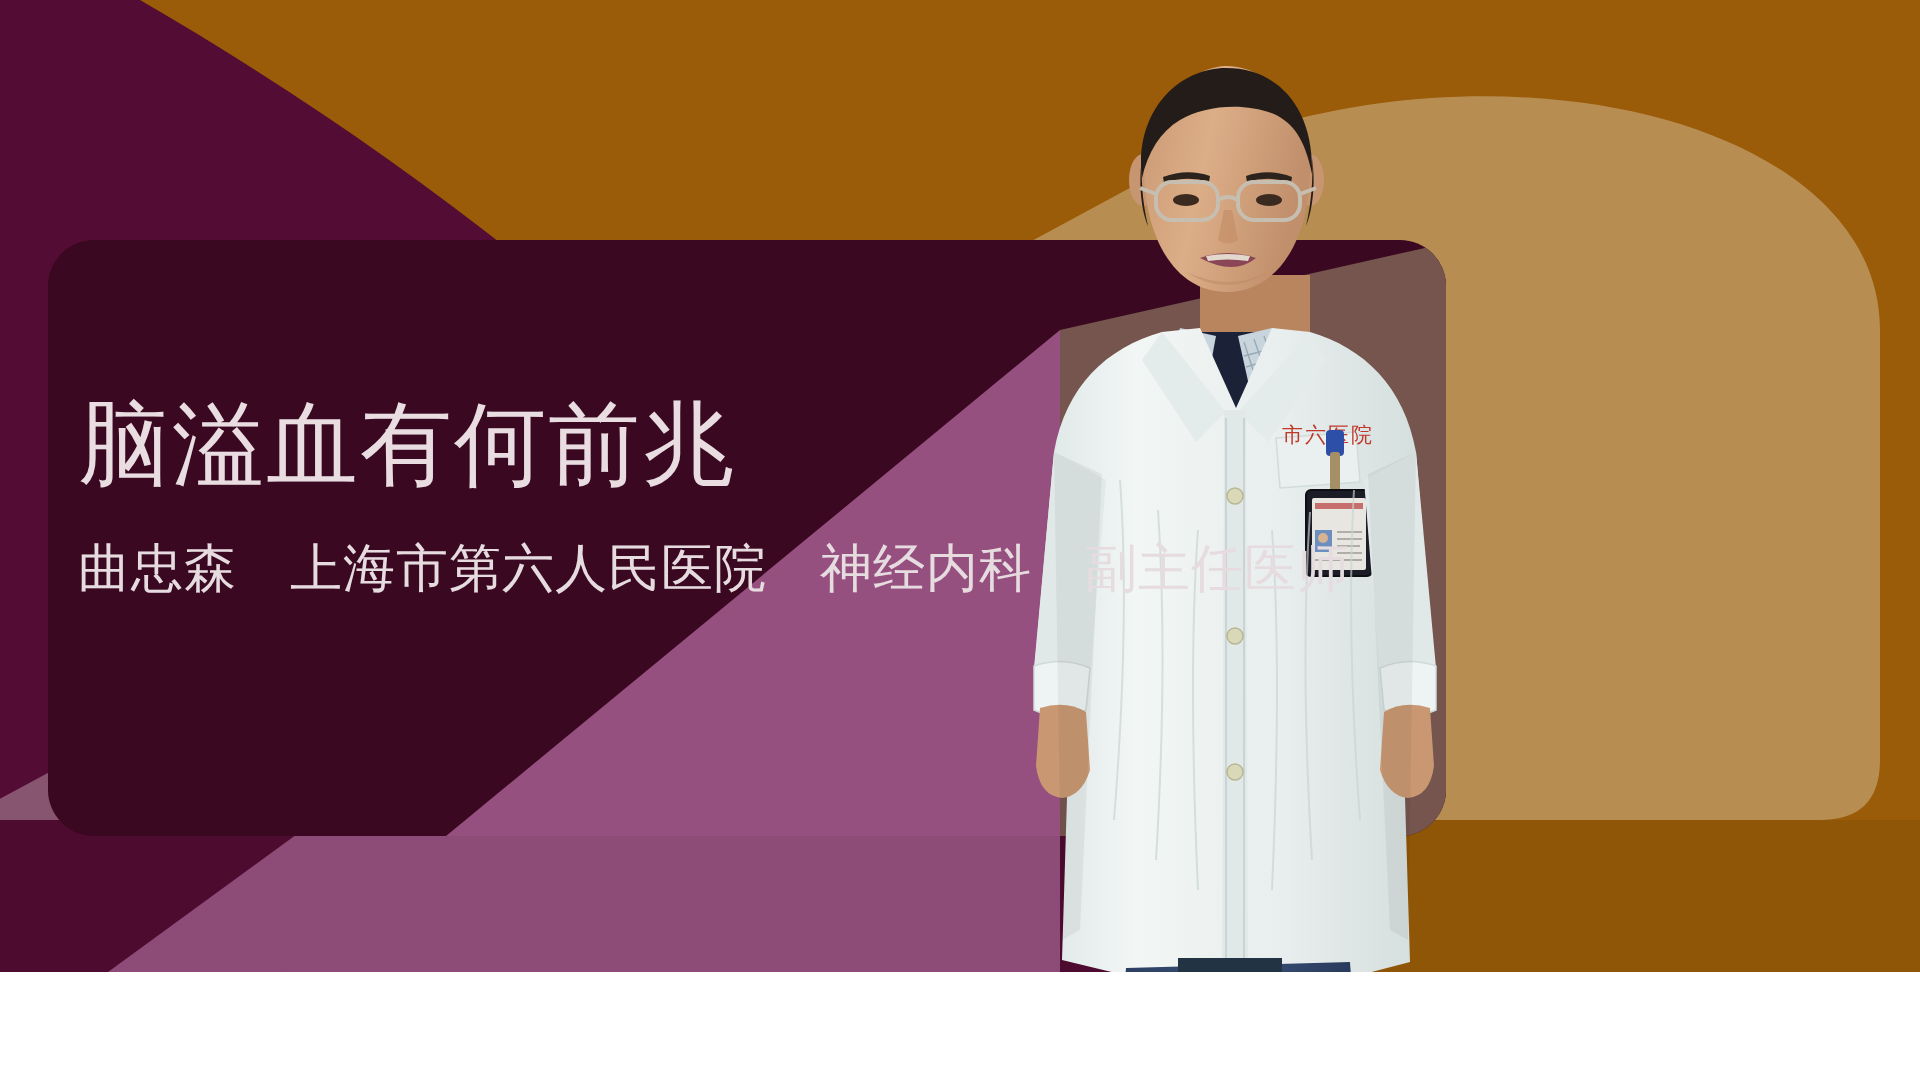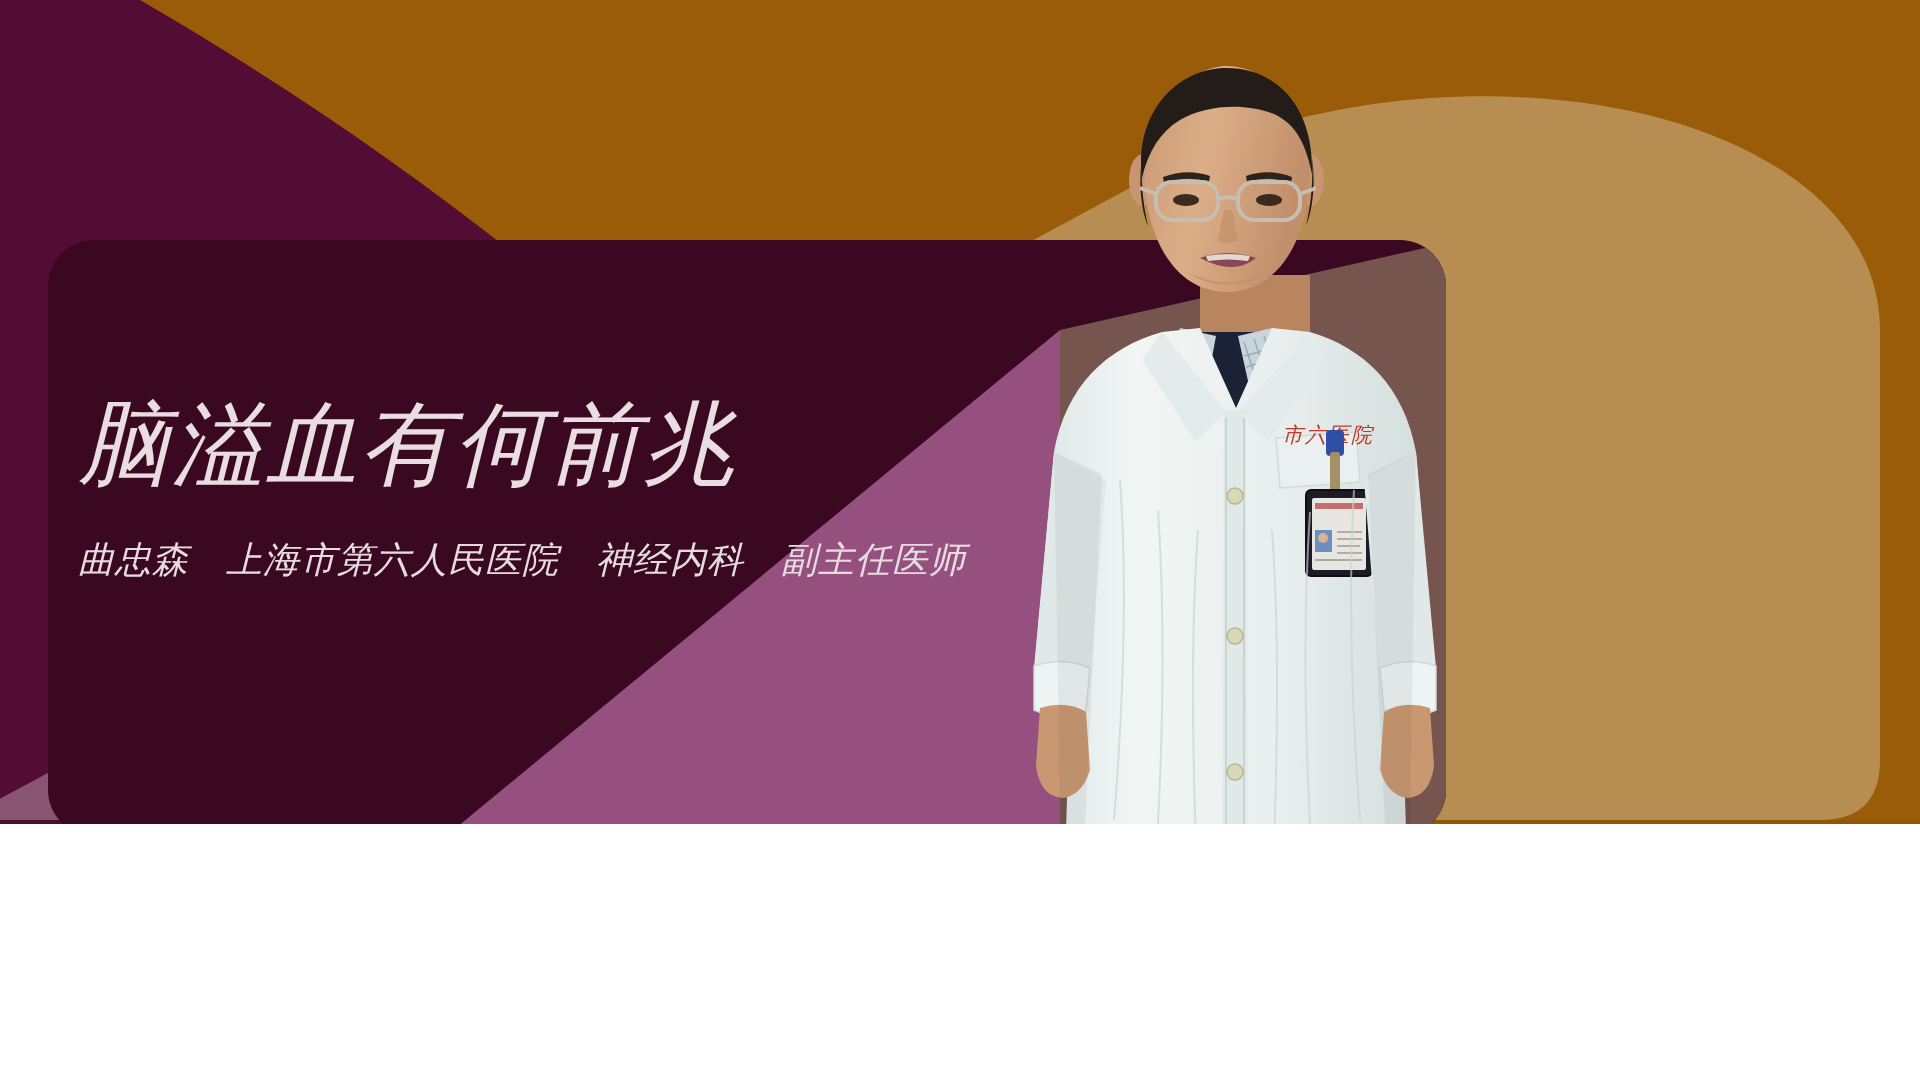--- a/index.html
+++ b/index.html
@@ -2,23 +2,22 @@
 <html><head>
 <meta charset="utf-8">
 <style>
   html,body{margin:0;padding:0;}
   body{
     width:1920px;height:1080px;overflow:hidden;
     font-family:"Liberation Sans","DejaVu Sans",sans-serif;
     background:#ffffff;
   }
   #stage{
-    position:relative;width:1920px;height:824px;overflow:hidden;
+    position:relative;width:1920px;height:972px;overflow:hidden;
     background:#4d7c0f;
-    font-style:italic;
   }
   .layer{position:absolute;inset:0;}
   svg.layer{display:block;}
 
   
   #title-card{
     position:absolute;
     left:48px; top:240px; width:1398px; height:596px;
     background:#3A0820;
     border-radius:46px;
@@ -34,21 +33,21 @@
     color:#E9DDE2;
     font-size:92px;
     line-height:1.0;
     letter-spacing:2px;
     font-weight:400;
     white-space:nowrap;
     margin:0;
   }
   #video-subtitle{
     color:#E6DCE0;
-    font-size:36px;
+    font-size:52px;
     line-height:1.0;
     letter-spacing:1px;
     font-weight:400;
     white-space:nowrap;
     margin:52px 0 0 0;
   }
 
   
   #doctor-figure{
     position:absolute;

